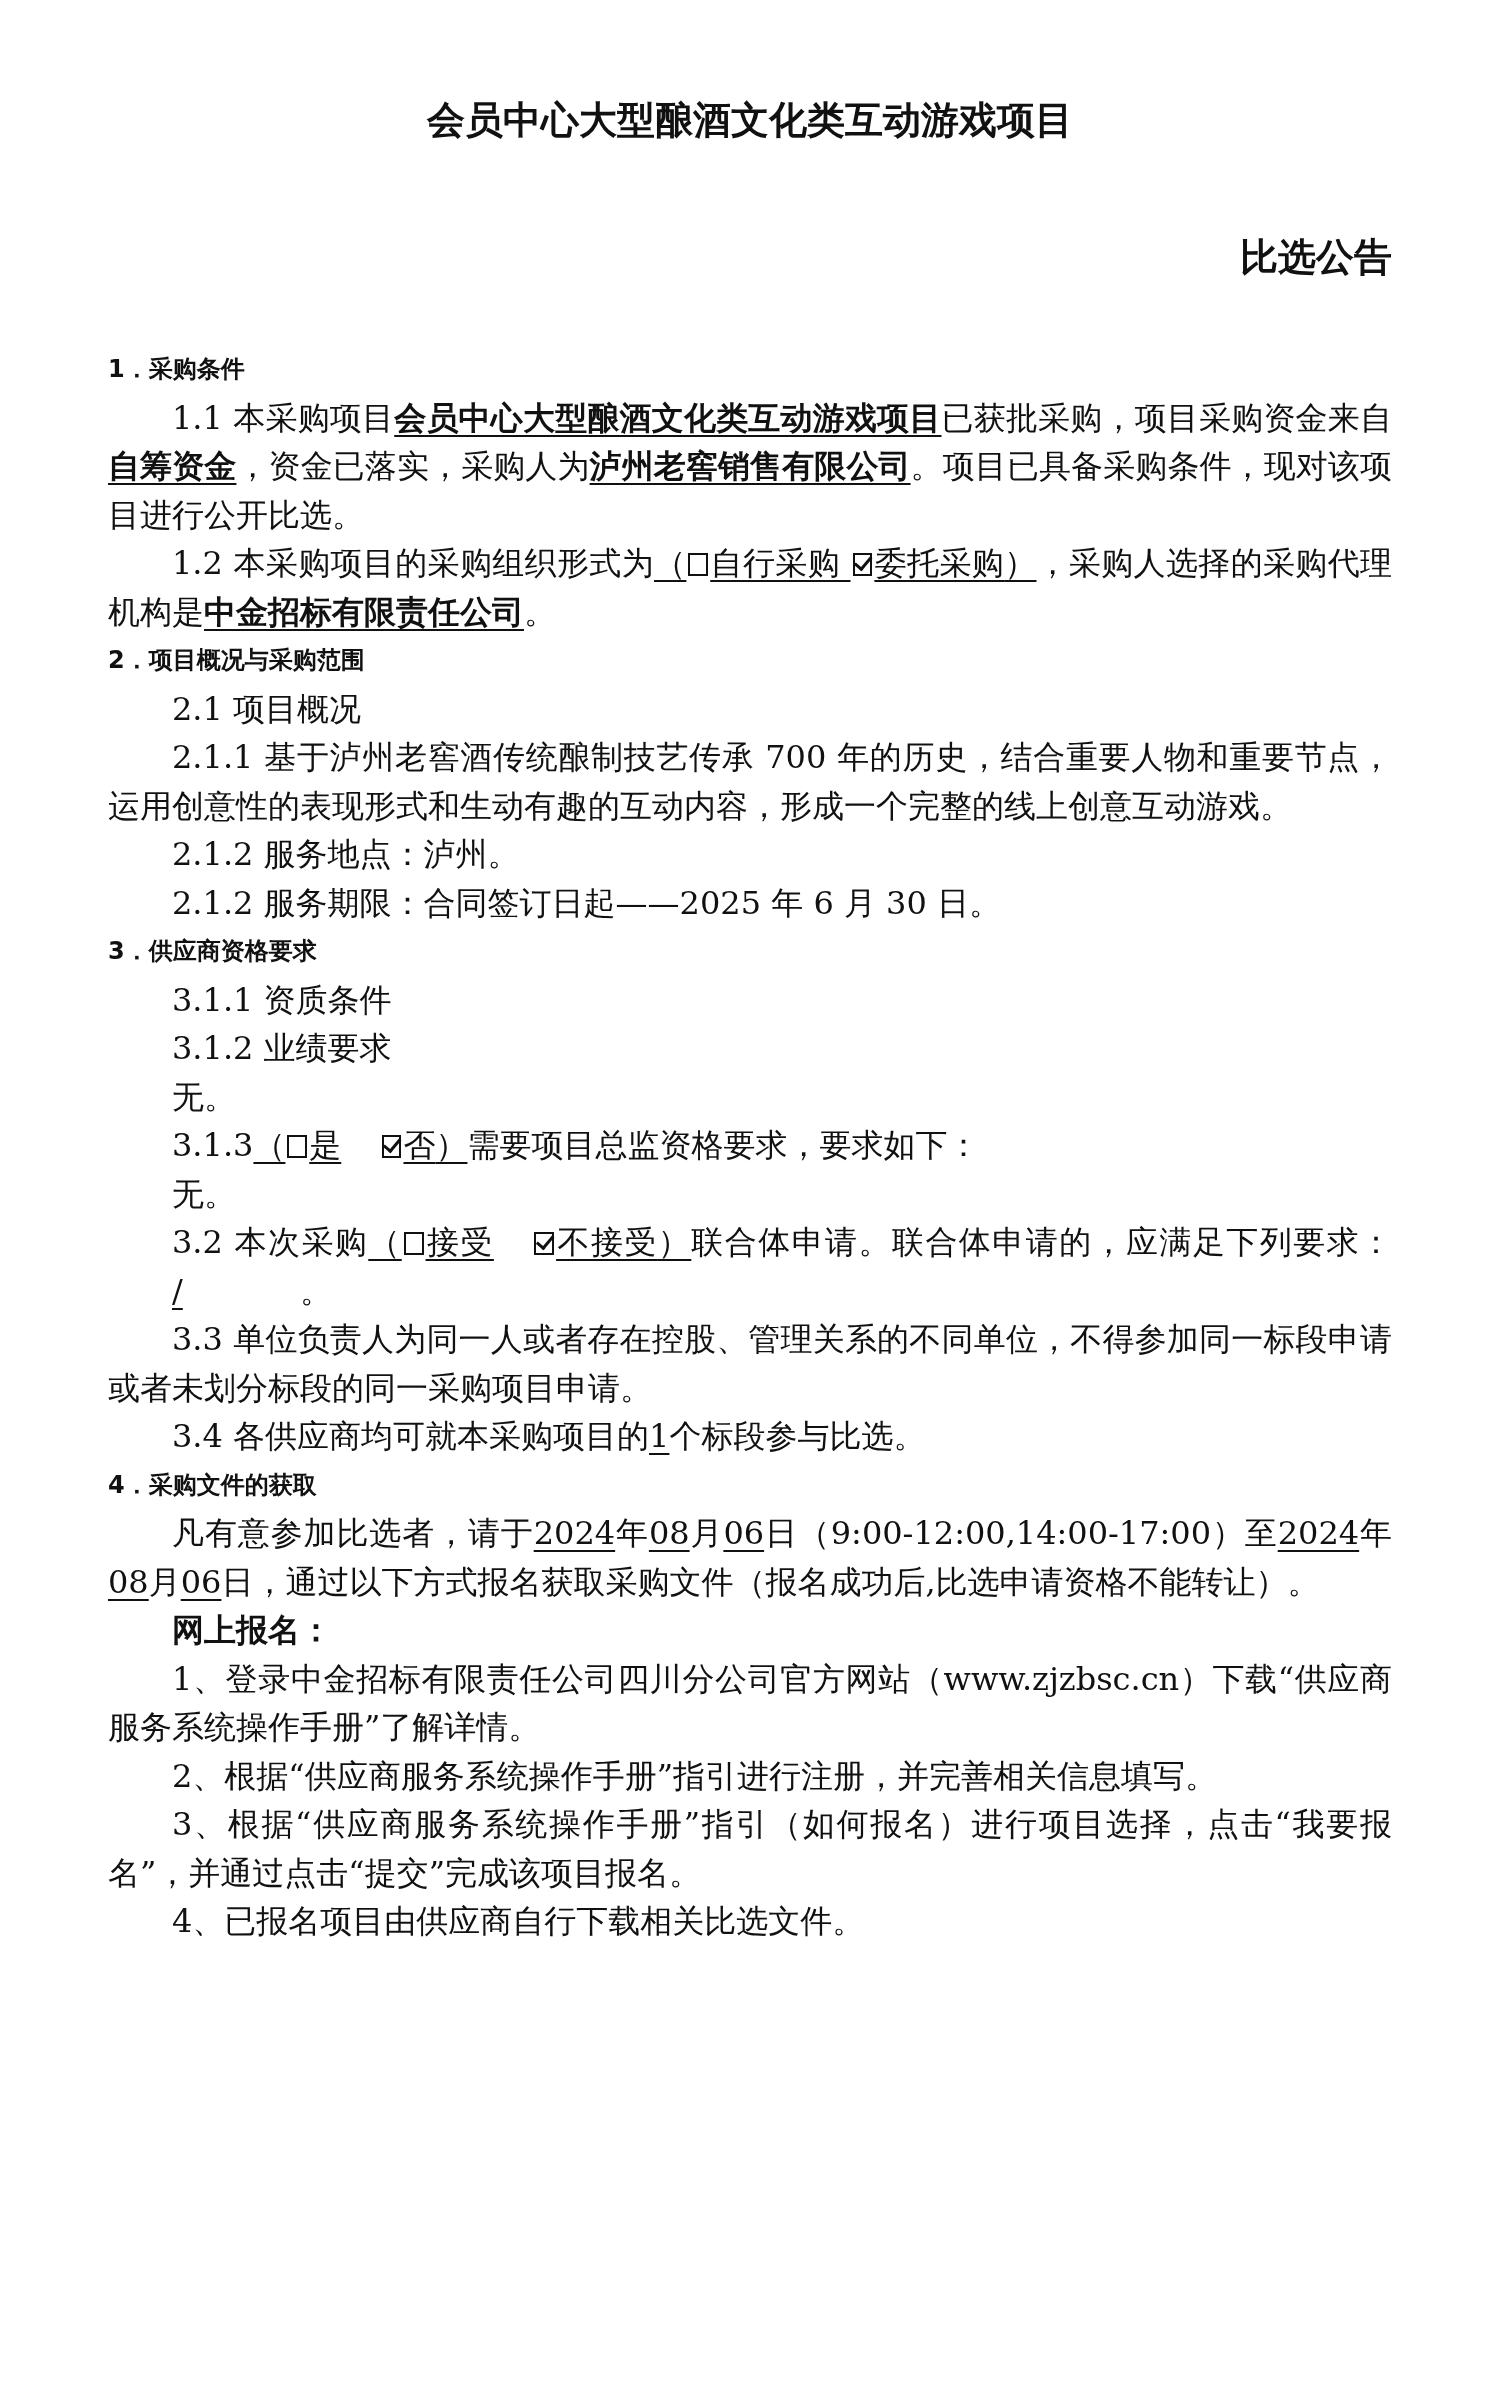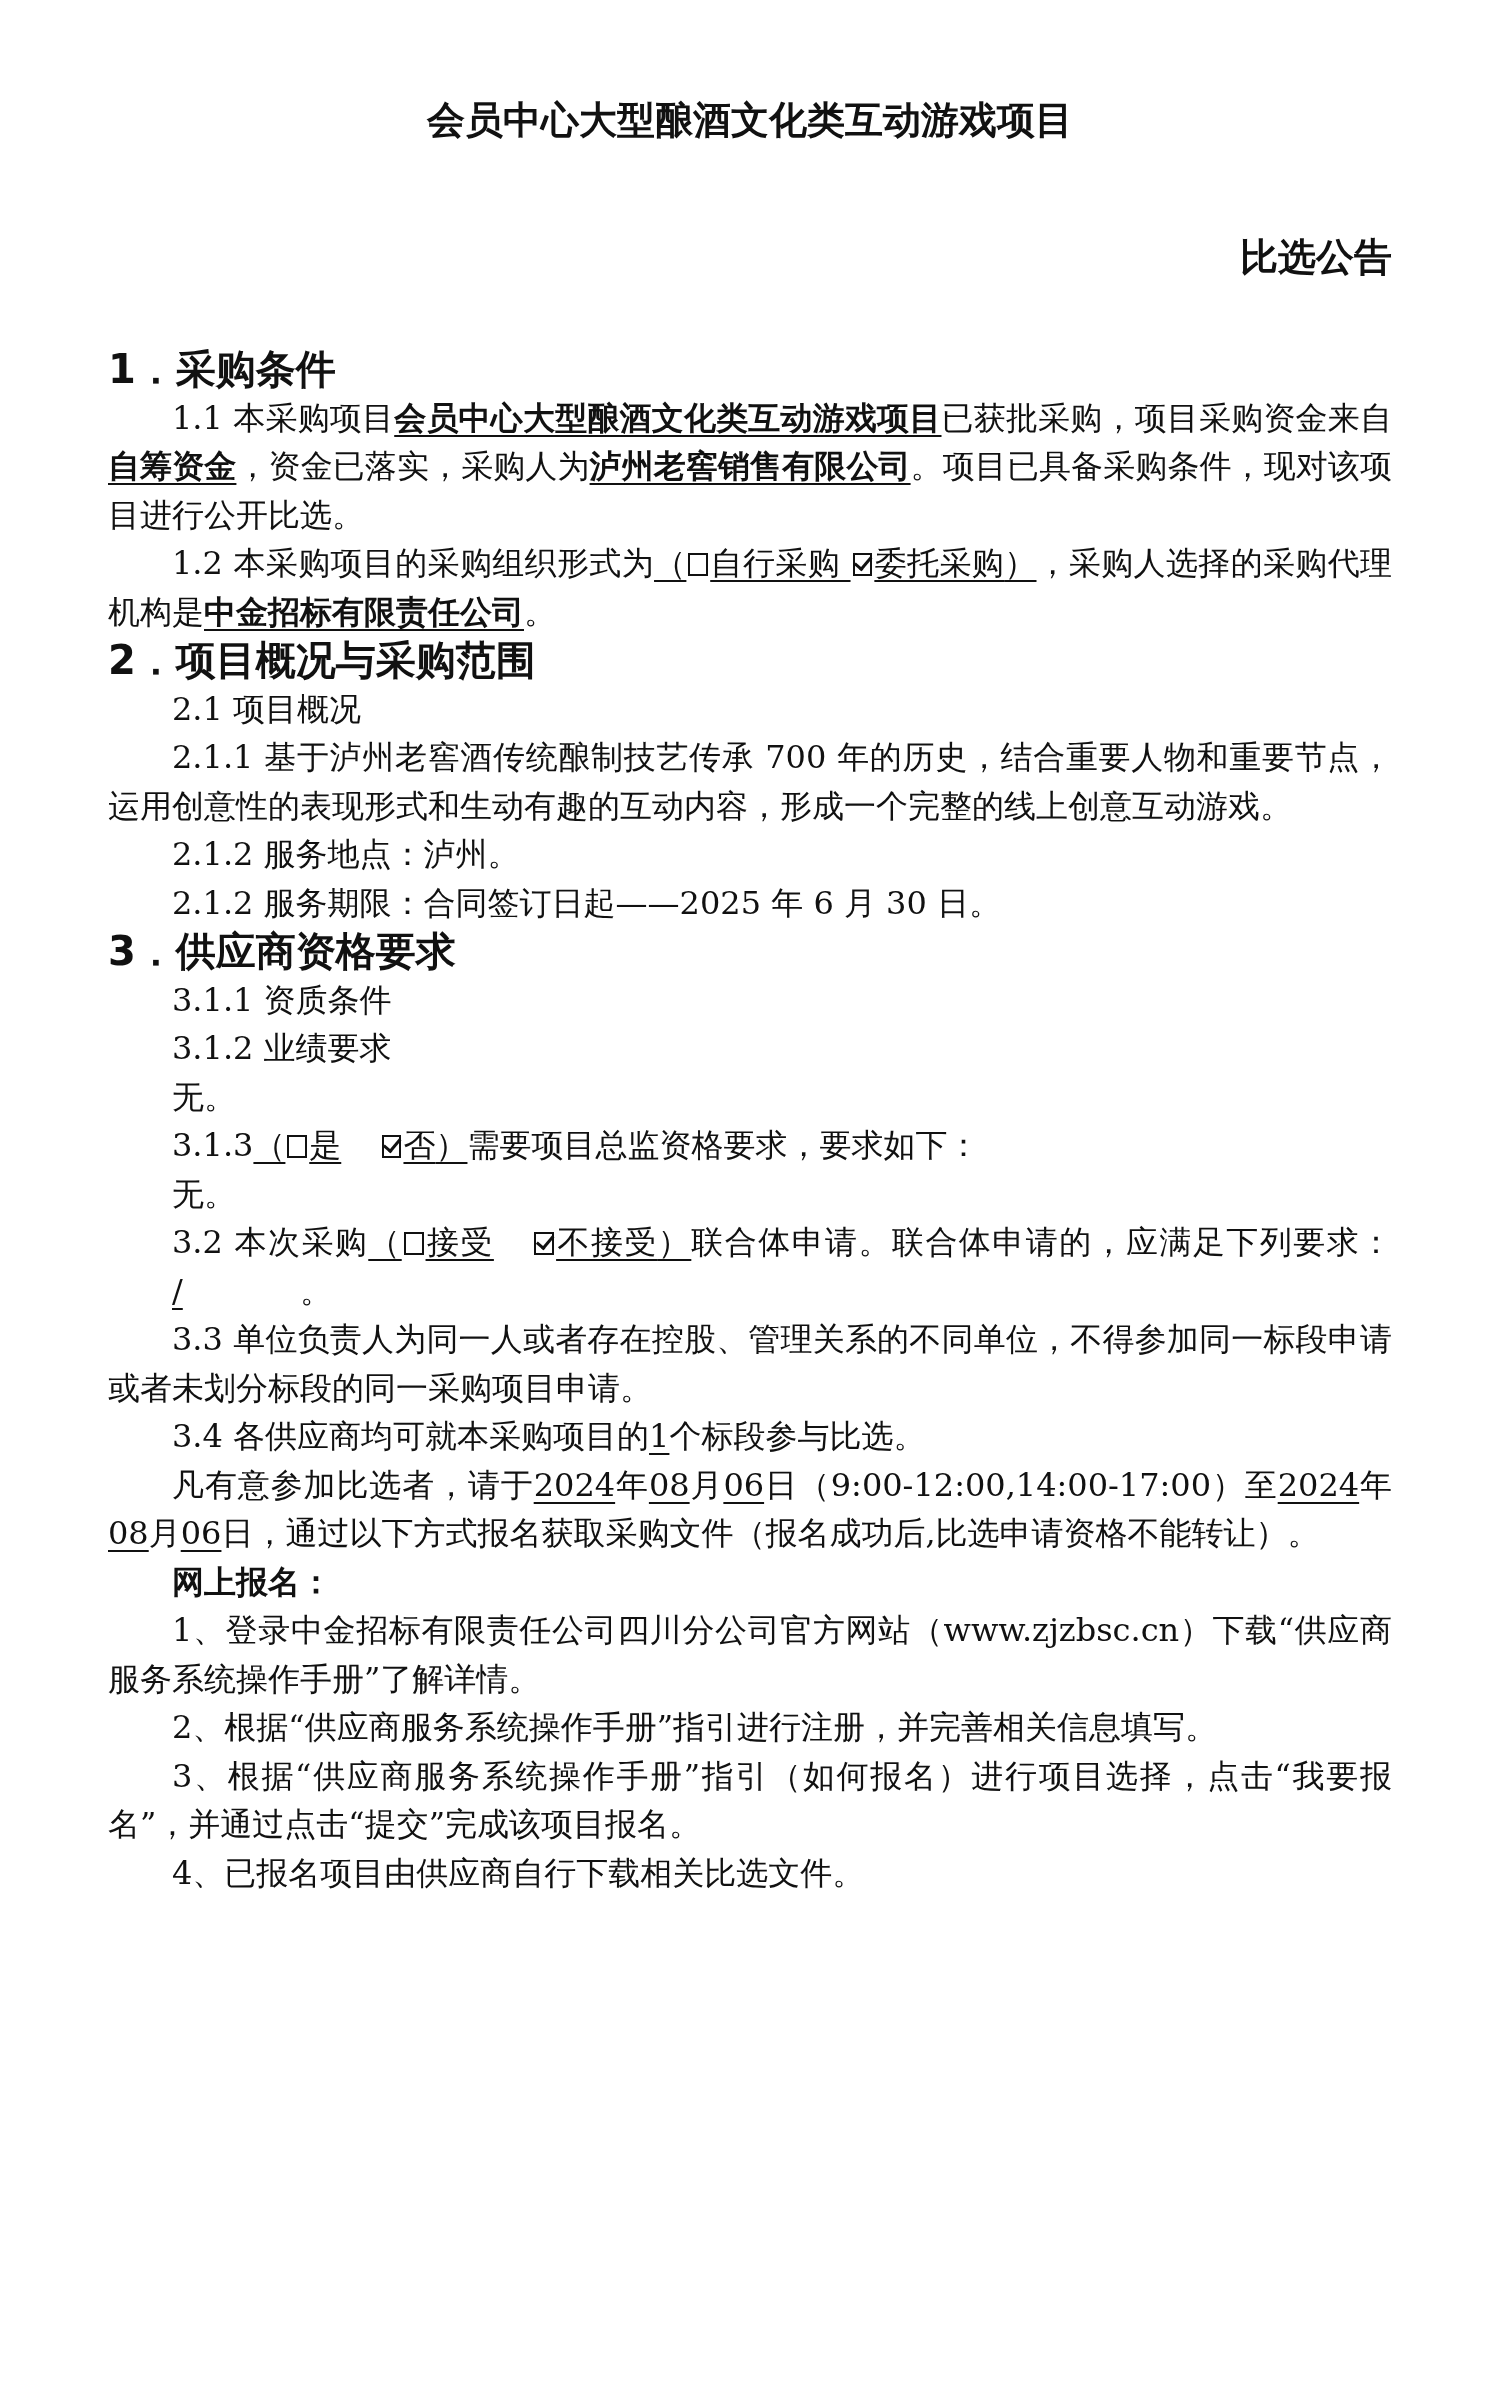--- a/index.html
+++ b/index.html
@@ -7,21 +7,21 @@
          font-family:"DejaVu Serif","Liberation Serif",serif; color:#111; }
   .page { position:absolute; left:108px; top:0; width:1284px; }
   .title { position:absolute; left:0; width:1284px; text-align:center; font-weight:bold;
            font-family:"DejaVu Sans","Liberation Sans",sans-serif; font-size:38px; }
   #t1 { top:95px; }
   #t2 { top:232px;text-align:right; }
   .body { position:absolute; left:0; top:345px; width:1284px; font-size:32px; line-height:48.5px; }
   .p { margin:0; text-align:justify; text-align-last:left; }
   .ind { text-indent:2em; }
   .ind1 { text-indent:1.5em; }
-  .h { font-weight:bold; font-family:"DejaVu Sans","Liberation Sans",sans-serif; font-size:40px; }
+  .h { font-weight:bold; font-family:"DejaVu Sans","Liberation Sans",sans-serif; font-size:24px; }
   .b { font-weight:bold; font-family:"DejaVu Sans","Liberation Sans",sans-serif; }
   .u { text-decoration:underline; text-underline-offset:6px; text-decoration-thickness:2px; }
   .cb { display:inline-block; width:0.62em; height:0.72em; border:2px solid #111; vertical-align:-0.05em;
         margin:0 2px; position:relative; box-sizing:border-box; }
   .cb.on::after { content:""; position:absolute; left:0.12em; top:-0.05em; width:0.22em; height:0.45em;
         border-right:3px solid #111; border-bottom:3px solid #111; transform:rotate(40deg); }
   .gap { display:inline-block; width:1.2em; }
 </style>
 </head>
 <body>
@@ -45,20 +45,21 @@
     <p class="p h">3．供应商资格要求</p>
     <p class="p ind">3.1.1 资质条件</p>
     <p class="p ind">3.1.2 业绩要求</p>
     <p class="p ind">无。</p>
     <p class="p ind"><span>3.1.3</span><span class="u">（<span class="cb"></span><span>是</span><span class="gap"></span><span class="cb on"></span><span>否</span>）</span><span>需要项目总监资格要求，要求如下：</span></p>
     <p class="p ind">无。</p>
     <p class="p ind"><span>3.2  本次采购</span><span class="u">（<span class="cb"></span><span>接受</span><span class="gap"></span><span class="cb on"></span><span>不接受</span>）</span><span>联合体申请。联合体申请的，应满足下列要求：</span><span class="u" style="display:inline-block;width:6em;text-align:center;">/</span><span>。</span></p>
     <p class="p ind">3.3 单位负责人为同一人或者存在控股、管理关系的不同单位，不得参加同一标段申请或者未划分标段的同一采购项目申请。</p>
     <p class="p ind"><span>3.4  各供应商均可就本采购项目的</span><span class="u">1</span><span>个标段参与比选。</span></p>
 
+    <p class="p h">4．采购文件的获取</p>
     <p class="p ind"><span>凡有意参加比选者，请于</span><span class="u">2024</span><span>年</span><span class="u">08</span><span>月</span><span class="u">06</span><span>日</span><span>（9:00-12:00,14:00-17:00）至</span><span class="u">2024</span><span>年</span><span class="u">08</span><span>月</span><span class="u">06</span><span>日，通过以下方式报名获取采购文件（报名成功后,比选申请资格不能转让）。</span></p>
     <p class="p ind b">网上报名：</p>
     <p class="p ind">1、登录中金招标有限责任公司四川分公司官方网站（www.zjzbsc.cn）下载“供应商服务系统操作手册”了解详情。</p>
     <p class="p ind">2、根据“供应商服务系统操作手册”指引进行注册，并完善相关信息填写。</p>
     <p class="p ind">3、根据“供应商服务系统操作手册”指引（如何报名）进行项目选择，点击“我要报名”，并通过点击“提交”完成该项目报名。</p>
     <p class="p ind">4、已报名项目由供应商自行下载相关比选文件。</p>
   </div>
 </div>
 
 </body></html>

